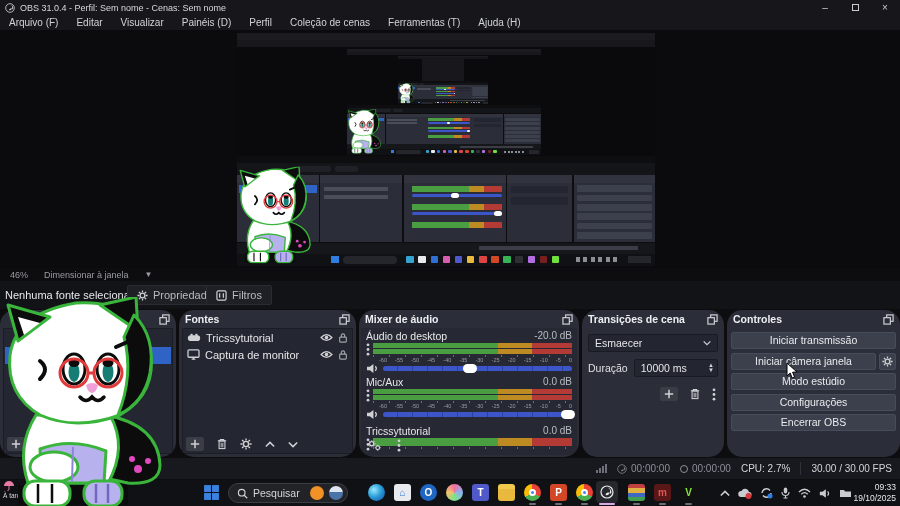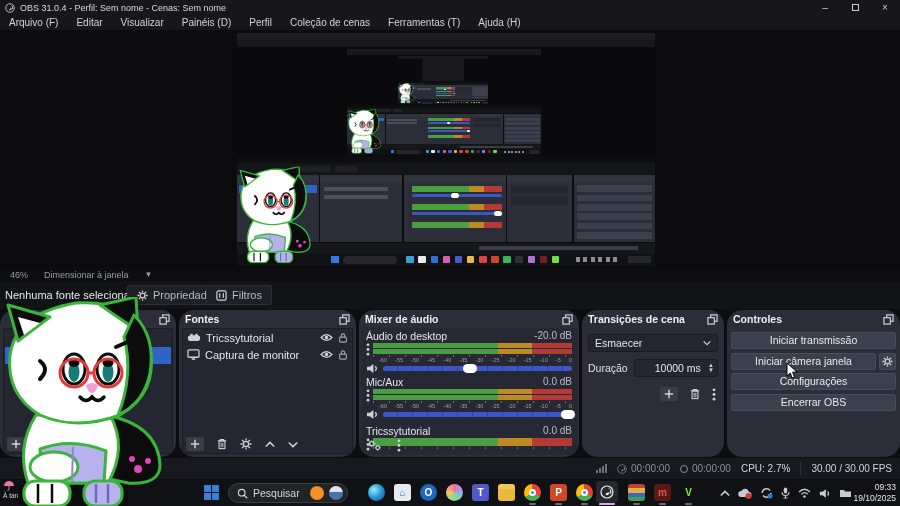--- a/index.html
+++ b/index.html
@@ -56,21 +56,21 @@
   .mx-track{flex:1;height:5px;border-radius:3px;background:#3c55c8;position:relative;
     background-image:repeating-linear-gradient(90deg,transparent 0 14px,#2e41a0 14px 15px);}
   .mx-handle{position:absolute;top:-2px;width:14px;height:9px;border-radius:5px;background:#fff;}
   .mx-foot{position:absolute;left:6px;bottom:3px;display:flex;gap:15px;align-items:center;}
   
   .tr-body{padding:6px;}
   .tr-select{height:18px;background:#232630;border:1px solid #191b22;border-radius:2px;
     display:flex;align-items:center;justify-content:space-between;padding:0 6px;font-size:10.5px;color:#e4e5e8;}
   .tr-dur{display:flex;align-items:center;margin-top:7px;font-size:10.5px;color:#dfe0e3;}
   .tr-spin{flex:1;margin-left:6px;height:18px;background:#232630;border:1px solid #191b22;border-radius:2px;
-    display:flex;align-items:center;justify-content:space-between;padding:0 3px 0 20px;font-size:10.5px;color:#e4e5e8;}
+    display:flex;align-items:center;justify-content:space-between;padding:0 3px 0 6px;font-size:10.5px;color:#e4e5e8;}
   .spinbtns{display:flex;flex-direction:column;line-height:5px;font-size:6px;color:#cfd1d5;}
   .tr-actions{display:flex;justify-content:flex-end;align-items:center;gap:12px;margin-top:10px;padding-right:2px;}
   
   .ct-body{padding:4px 4px 0;}
   .ct-btn{height:17px;margin-bottom:3.5px;background:#3b404c;border:1px solid #464c59;border-radius:2px;
     font-size:10.5px;color:#e9eaec;text-align:center;line-height:15px;}
   .ct-btn.active{background:#232733;border-color:#323744;}
   .ct-row{display:flex;gap:3px;margin-bottom:3.5px;}
   .ct-row .ct-btn{flex:1;margin-bottom:0;}
   .ct-gear{width:17px;height:17px;flex:none;background:#3b404c;border:1px solid #464c59;border-radius:2px;
@@ -739,20 +739,21 @@
       <div class="ct-body">
         <div class="ct-btn">Iniciar transmissão</div>
         <div class="ct-row">
           <div class="ct-btn">Iniciar câmera janela</div>
           <div class="ct-gear">
             <svg class="ic" width="11" height="11">
                 <use href="#ic-gear"></use>
               </svg>
           </div>
         </div>
+        <div class="ct-btn">Modo estúdio</div>
         <div class="ct-btn">Configurações</div>
         <div class="ct-btn">Encerrar OBS</div>
       </div>
     </div>
   </div>
 
   <div class="statusbar">
     <span class="sigbars">
         <i style="height:3px"></i>
         <i style="height:5px"></i>

